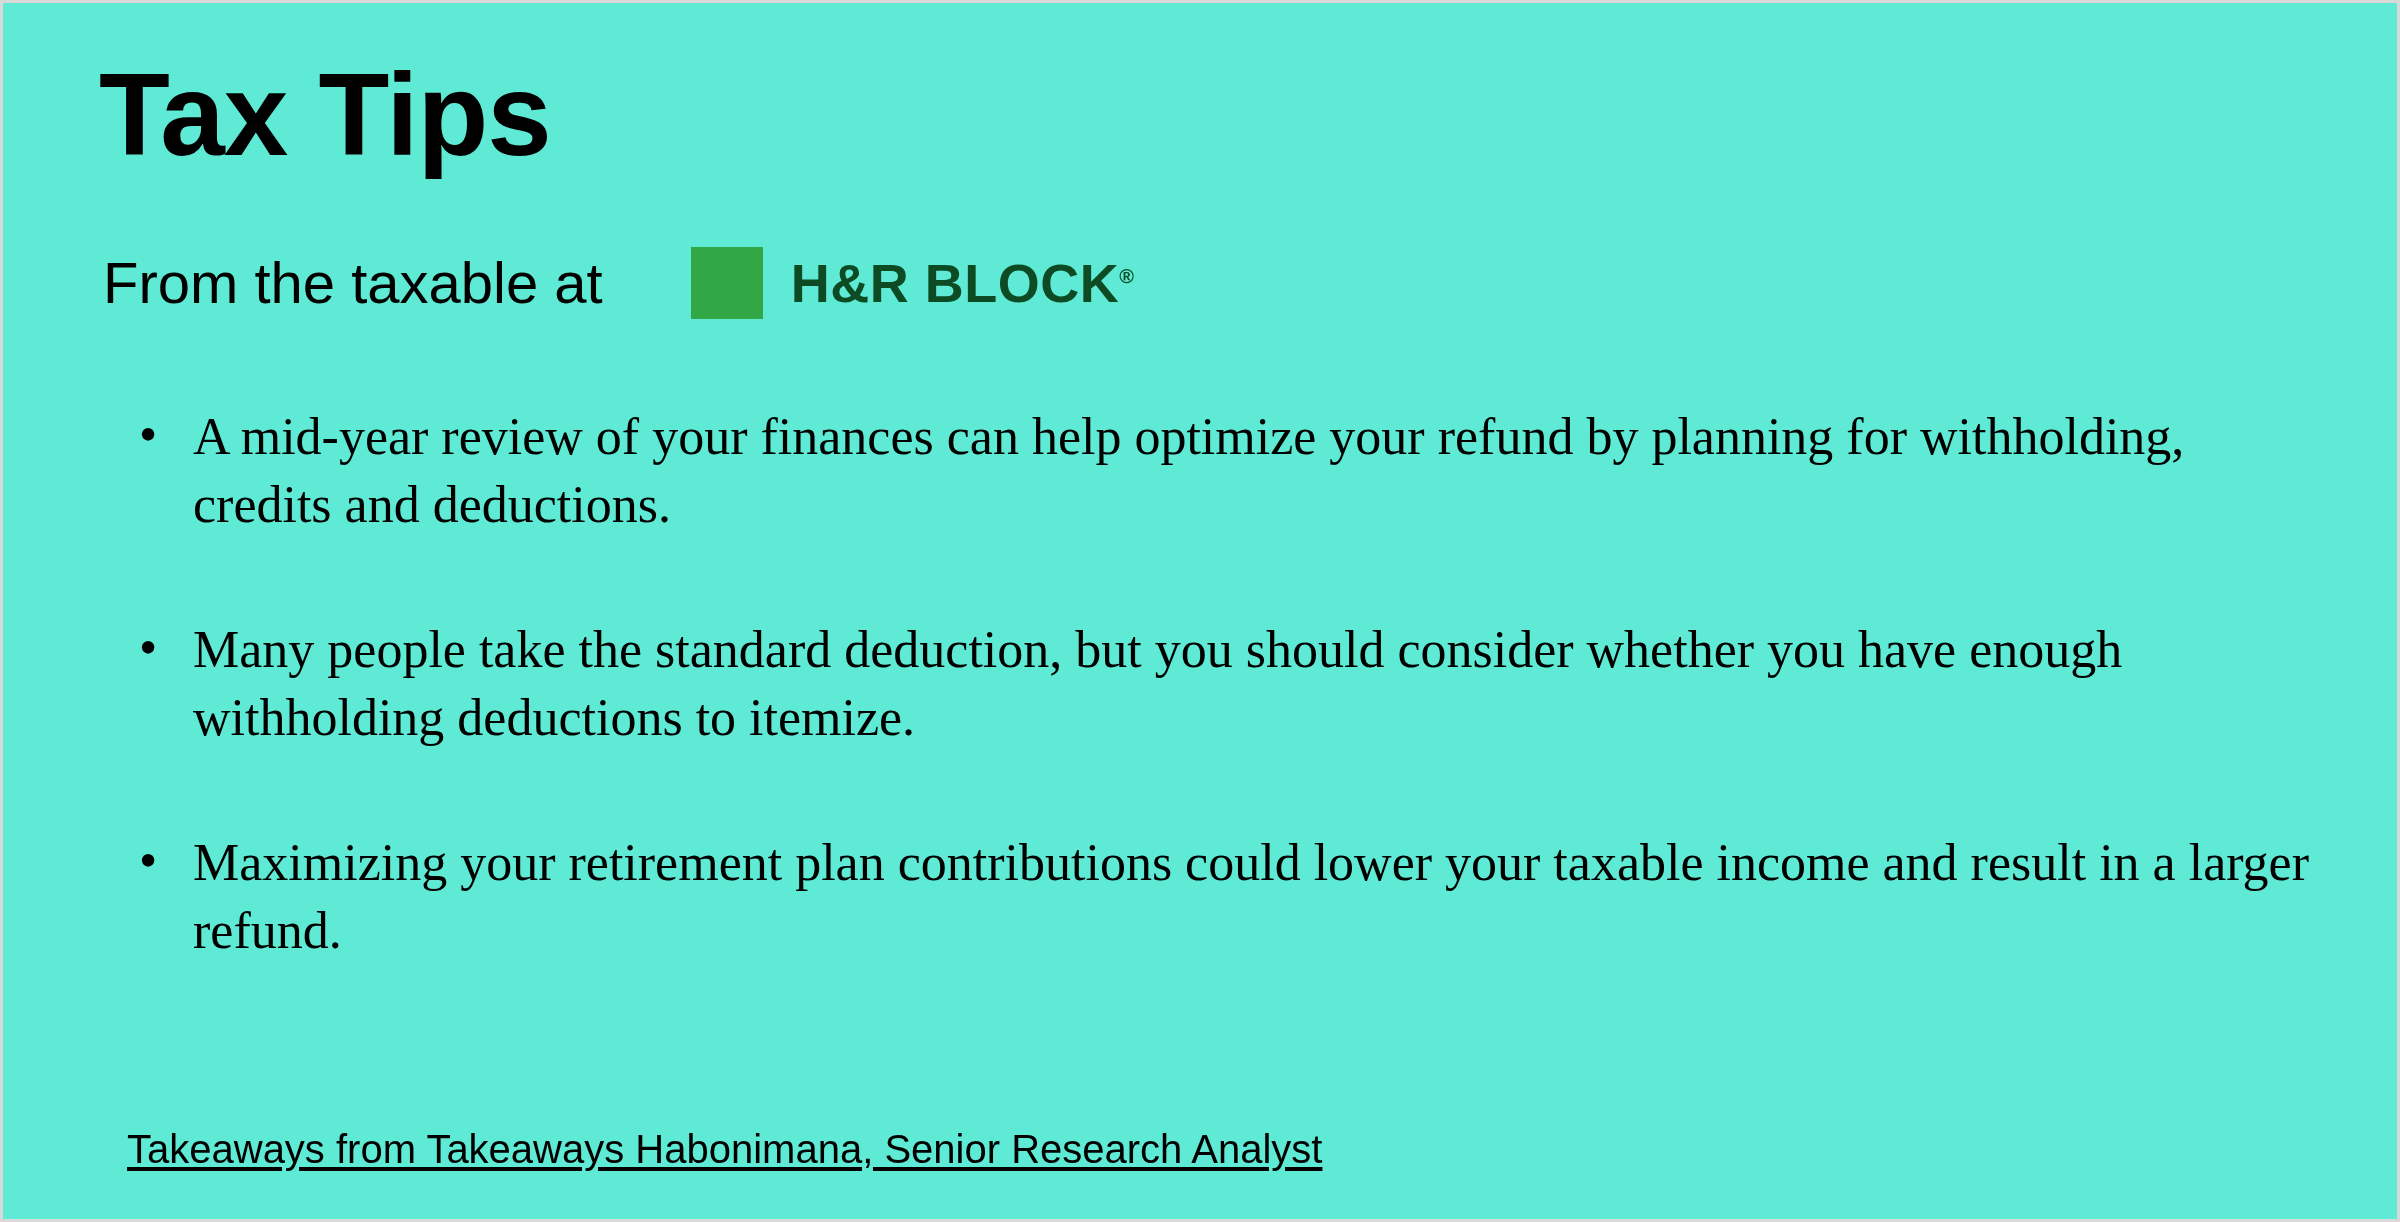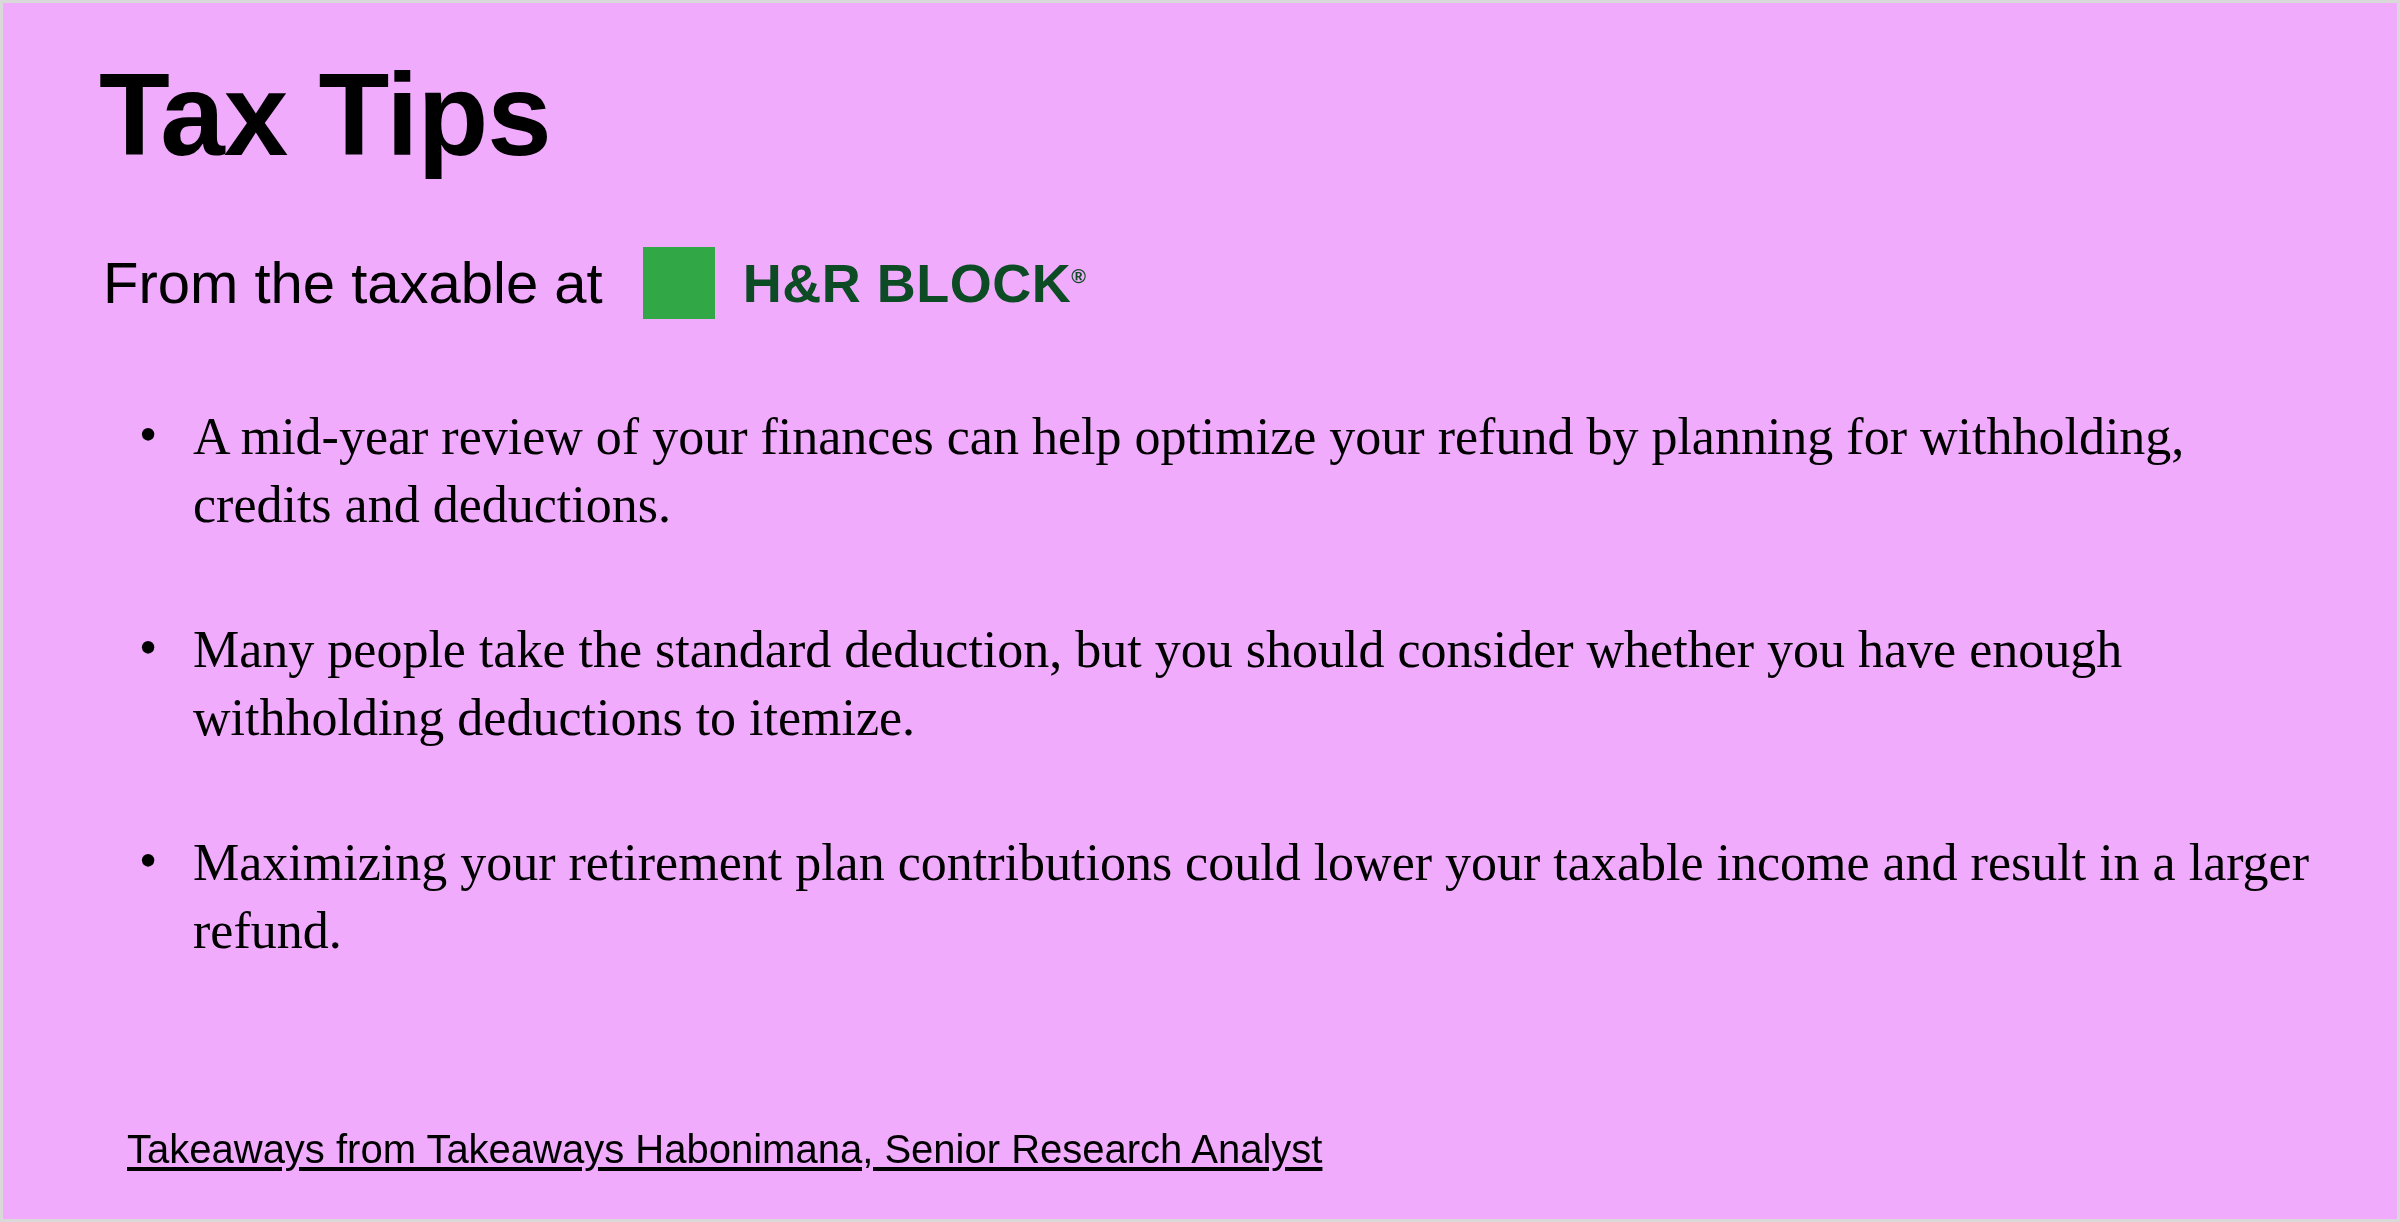--- a/index.html
+++ b/index.html
@@ -8,21 +8,21 @@
     background: #ffffff;
   }
   body {
     font-family: "Liberation Sans", sans-serif;
     color: #000000;
   }
   .slide {
     position: relative;
     width: 2400px;
     height: 1222px;
-    background: #f0abfc;
+    background: #5eead4;
     border: 3px solid #d9d9d9;
     box-sizing: border-box;
     overflow: hidden;
   }
   .title {
     position: absolute;
     left: 96px;
     top: 52px;
     font-size: 116px;
     font-weight: 700;
@@ -40,21 +40,21 @@
   }
   .byline-text {
     font-size: 58px;
     font-weight: 400;
     color: #000000;
     line-height: 1;
   }
   .brand {
     display: flex;
     align-items: center;
-    margin-left: 28px;
+    margin-left: 76px;
     padding-left: 12px;
   }
   .brand-square {
     width: 72px;
     height: 72px;
     background: #31a745;
     display: block;
   }
   .brand-name {
     margin-left: 28px;

